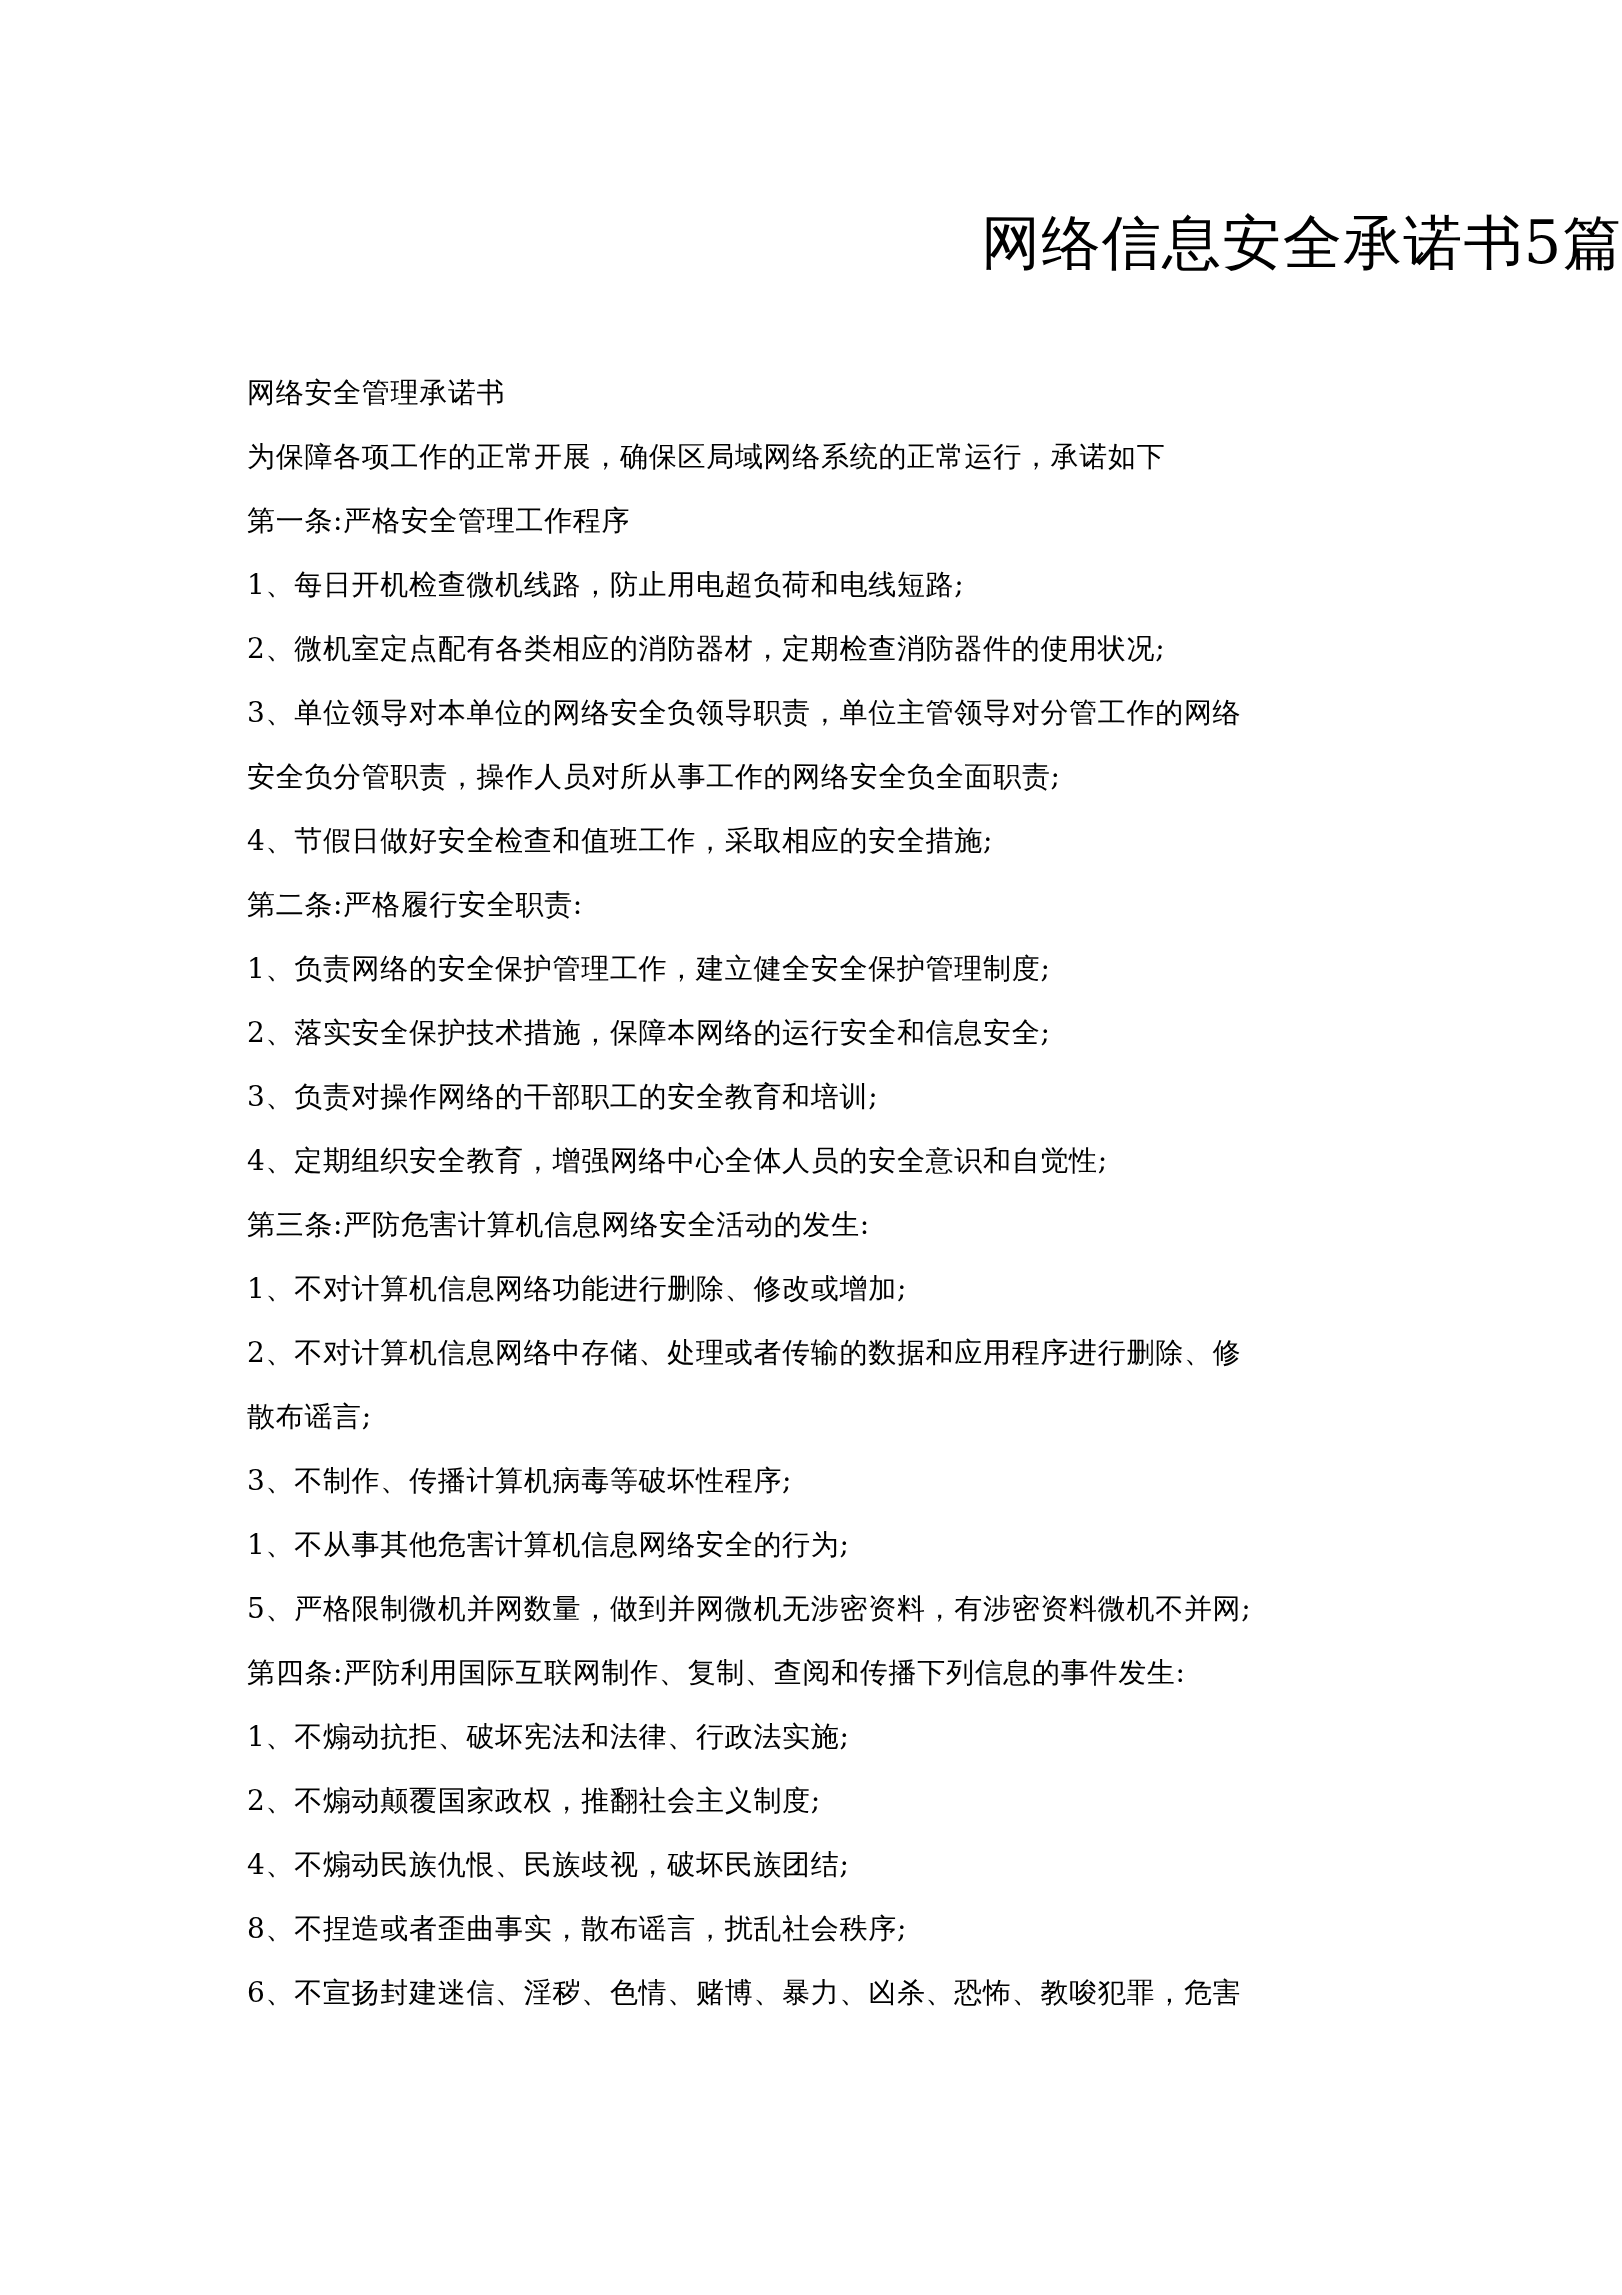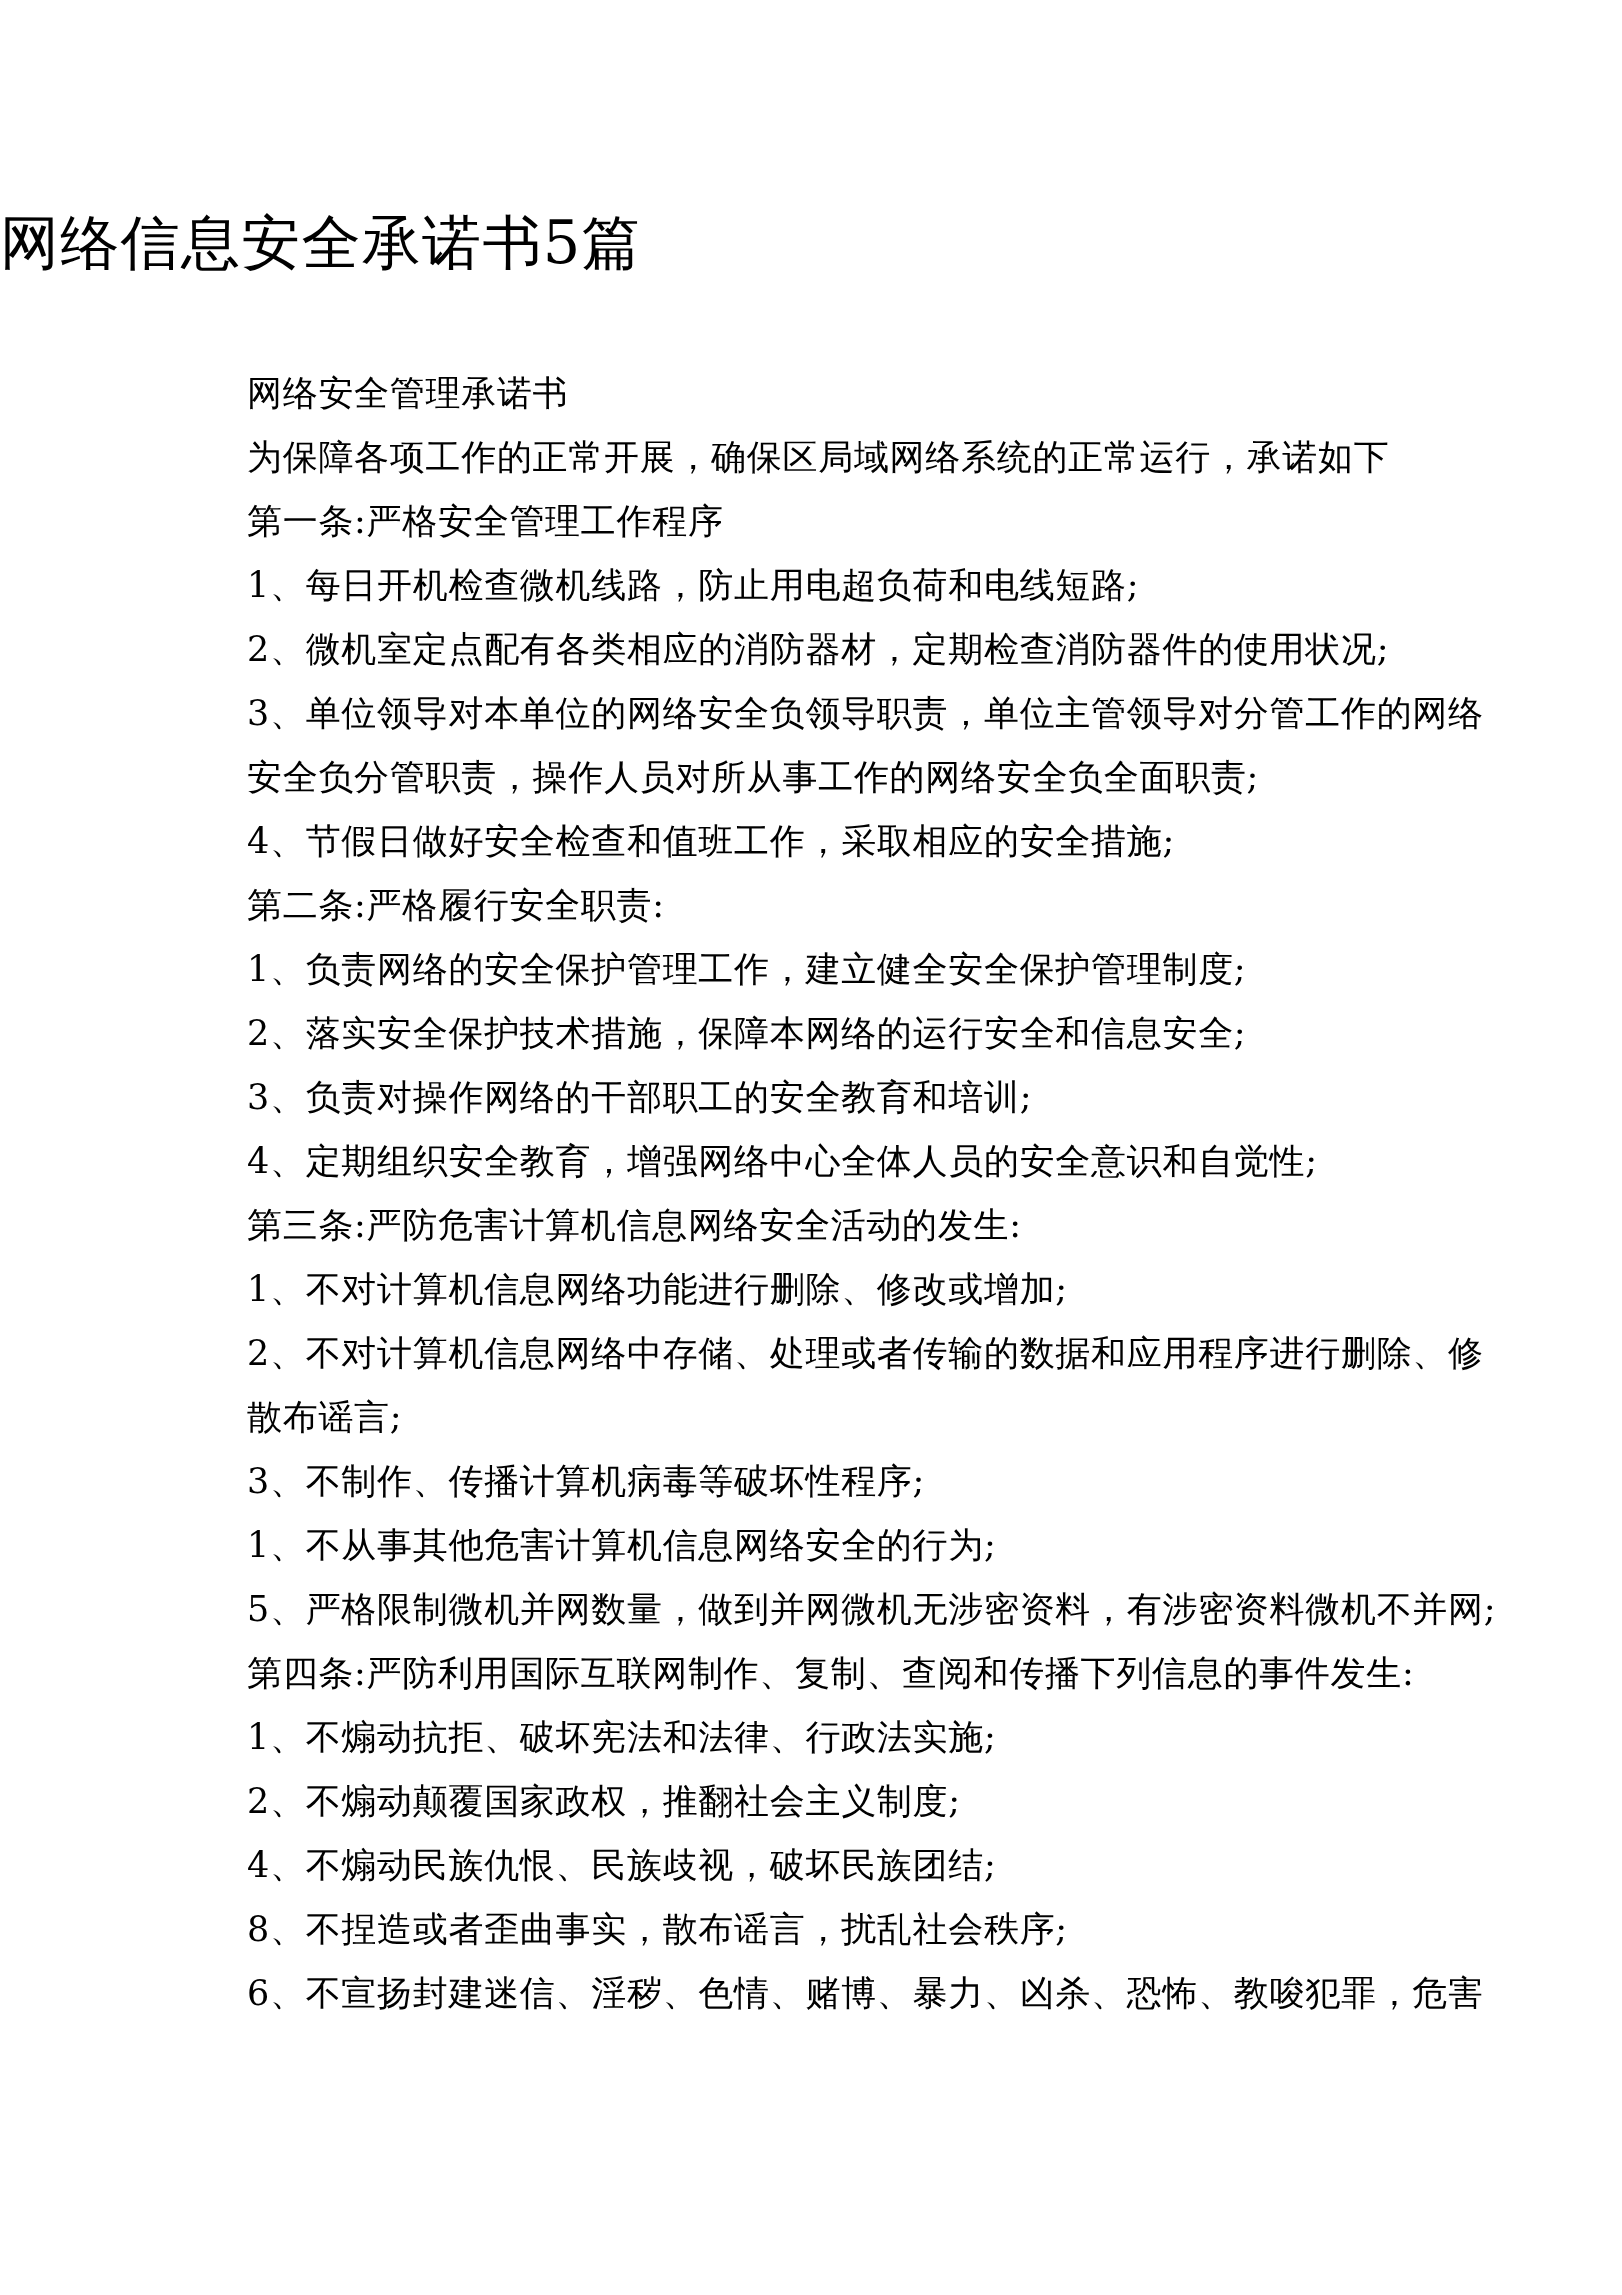--- a/index.html
+++ b/index.html
@@ -21,35 +21,35 @@
     top: 0;
     width: 1623px;
     height: 2295px;
     background: #ffffff;
   }
   .doc-title {
     position: absolute;
     left: 0;
     top: 200px;
     width: 1623px;
-    text-align: left;
+    text-align: right;
     font-size: 59px;
     line-height: 85px;
     letter-spacing: 1.3px;
     font-weight: normal;
     margin: 0;
   }
   .body {
     position: absolute;
     left: 247px;
     top: 361px;
     width: 1152px;
   }
   .line {
-    font-size: 35px;
+    font-size: 28px;
     line-height: 64px;
     height: 64px;
     white-space: nowrap;
     letter-spacing: 0.7px;
     margin: 0;
   }
 </style>
 </head>
 <body>
 

